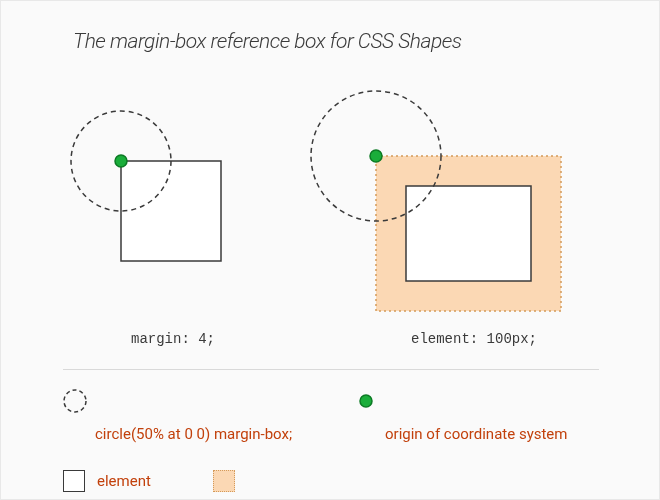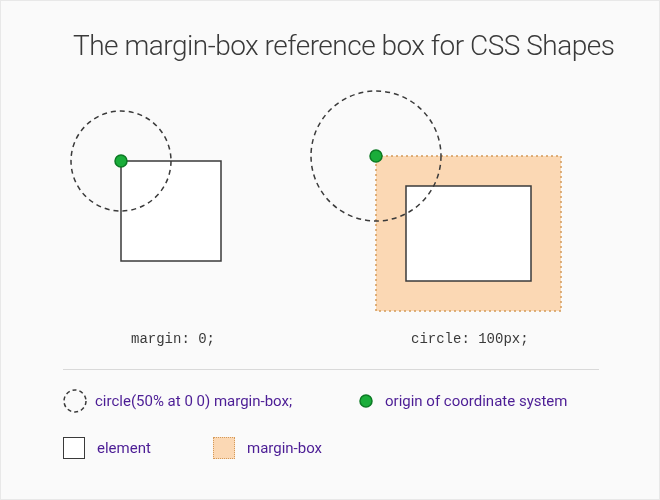--- a/index.html
+++ b/index.html
@@ -7,25 +7,26 @@
       width: 660px;
       height: 500px;
       background: #fafafa;
       border: 1px solid #e8e8e8;
       font-family: -apple-system, "Segoe UI", Roboto, sans-serif;
       color: #3a3a3a;
       position: relative;
       overflow: hidden;
     }
     .title {
-      font-size: 28px;
+      font-size: 21px;
       font-weight: 300;
       letter-spacing: -0.5px;
       padding: 28px 0 0 72px;
       color: #3a3a3a;
+      font-style: italic;
     }
     .stage {
       position: absolute;
       left: 0; top: 0;
       width: 660px; height: 500px;
     }
     .caption {
       position: absolute;
       font-family: "Courier New", Courier, monospace;
       font-size: 14px;
@@ -38,21 +39,22 @@
       width: 536px;
       height: 1px;
       background: #d9d9d9;
     }
     .legend {
       position: absolute;
       display: flex;
       align-items: center;
       gap: 12px;
       font-size: 15px;
-      color: #4c1d95;
+      color: #c2410c;
+      margin-top: 33px;
     }
     .legend .swatch {
       width: 22px; height: 22px;
       flex-shrink: 0;
       display: flex; align-items: center; justify-content: center;
     }
     .swatch.square-outline {
       border: 1.5px solid #3a3a3a;
       background: #fff;
     }
@@ -83,32 +85,31 @@
     <circle cx="375" cy="155" r="65" fill="none" stroke="#3a3a3a" stroke-width="1.5" stroke-dasharray="5,4"></circle>
 
     <circle cx="375" cy="155" r="6" fill="#1aad3a" stroke="#0c7a24" stroke-width="1.5"></circle>
 
     <circle cx="74" cy="400" r="11" fill="none" stroke="#3a3a3a" stroke-width="1.5" stroke-dasharray="4,3"></circle>
 
     <circle cx="365" cy="400" r="6" fill="#1aad3a" stroke="#0c7a24" stroke-width="1.5"></circle>
   </svg>
 </div>
 
-<div class="caption" style="left:130px; top:330px;">margin: 0;</div>
-<div class="caption" style="left:410px; top:330px;">circle: 100px;</div>
+<div class="caption" style="left:130px; top:330px;">margin: 4;</div>
+<div class="caption" style="left:410px; top:330px;">element: 100px;</div>
 
 <div class="divider"></div>
 
 <div class="legend" style="left:94px; top:391px;">
   <span class="leg-text">circle(50% at 0 0) margin-box;</span>
 </div>
 <div class="legend" style="left:384px; top:391px;align-items:center;">
   <span class="leg-text">origin of coordinate system</span>
 </div>
 
 <div class="legend" style="left:62px; top:436px;justify-content:space-between;">
   <span class="swatch square-outline"></span>
   <span class="leg-text">element</span>
 </div>
 <div class="legend" style="left:212px; top:436px;">
   <span class="swatch square-peach"></span>
-  <span class="leg-text">margin-box</span>
 </div>
 
 </body></html>

